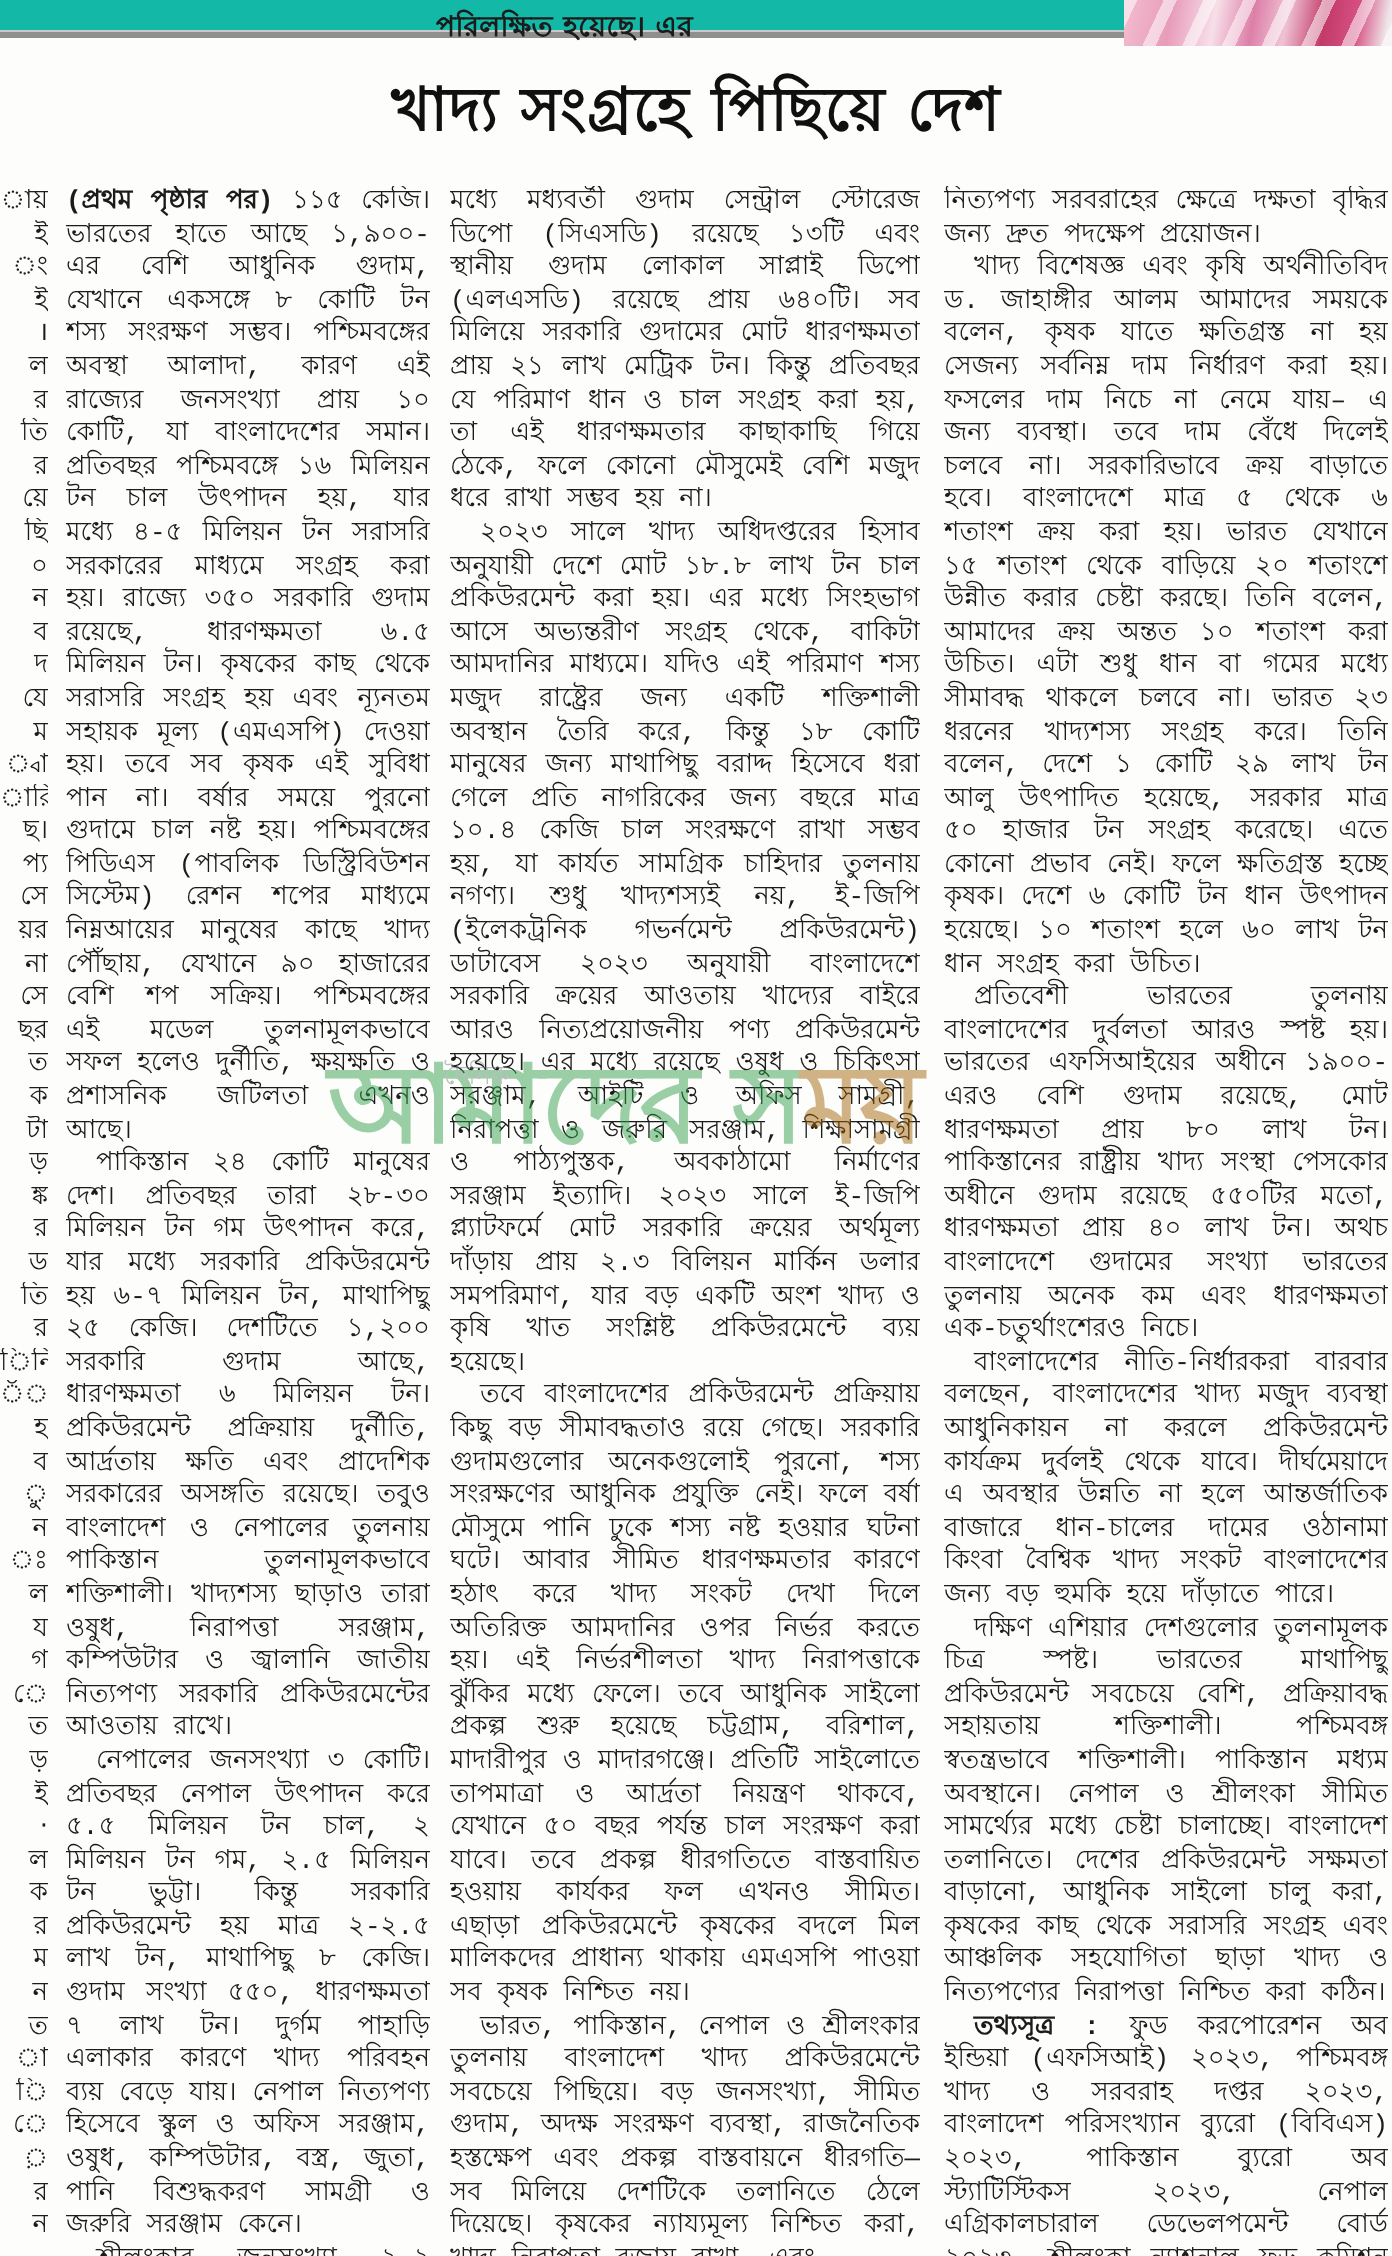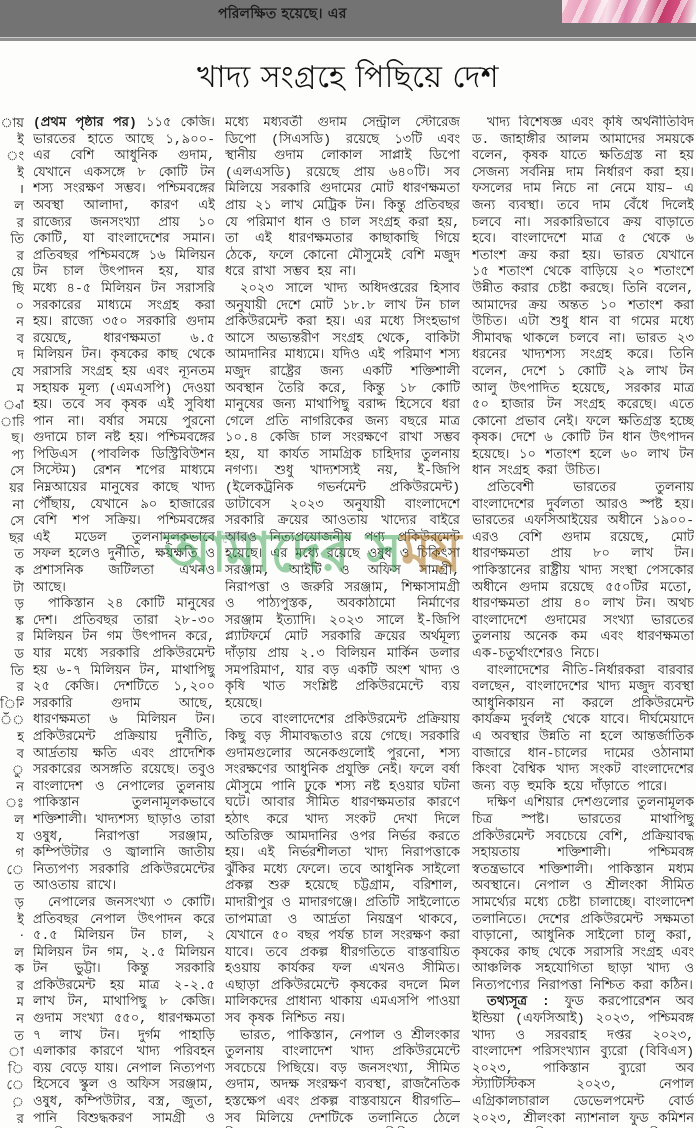--- a/index.html
+++ b/index.html
@@ -1,31 +1,31 @@
 <!DOCTYPE html>
 <html><head>
 <meta charset="utf-8">
 <style>
   html,body{margin:0;padding:0;}
   body{
     width:696px;height:1128px;overflow:hidden;position:relative;
     background:#fdfdfb;color:#1b1b1b;
     font-family:"DejaVu Sans","Liberation Sans",sans-serif;
   }
-  .topstrip{position:relative;height:37px;background:#737373;padding-left:12px;}
+  .topstrip{position:relative;height:15px;background:#14b8a6;padding-left:12px;}
   .topfrag{position:absolute;left:218px;top:2px;font-size:14px;font-weight:bold;letter-spacing:.2px;}
   .photo{
     position:absolute;right:0;top:0;width:134px;height:23px;
     background:
       repeating-linear-gradient(115deg, rgba(255,255,255,.55) 0 6px, rgba(255,255,255,0) 6px 18px),
       linear-gradient(100deg,#f3bdcf 0%,#e89cba 18%,#f7dfe8 34%,#dd7fa8 48%,#efc3d4 60%,#c23a68 74%,#d65183 86%,#efe6e9 97%);
   }
   .rule{height:3px;background:#8f8f8f;border-top:1px solid #c9c9c9;}
   h1.headline{
-    text-align:center;font-size:30px;font-weight:400;color:#101010;
+    text-align:center;font-size:30px;font-weight:700;color:#101010;
     margin:12px 0 11px 0;letter-spacing:.5px;
   }
   .cols{
     display:flex;align-items:flex-start;
     height:1042px;overflow:hidden;
     font-size:13px;line-height:16.6px;
   }
   .sliver{width:24px;margin-right:9px;overflow:hidden;text-align:right;flex:0 0 auto;}
   .sl{white-space:nowrap;height:16.6px;overflow:hidden;}
   .col{flex:0 0 auto;text-align:justify;overflow:hidden;height:100%;}
@@ -130,20 +130,21 @@
       <p class="ind">নেপালের জনসংখ্যা ৩ কোটি। প্রতিবছর নেপাল উৎপাদন করে ৫.৫ মিলিয়ন টন চাল, ২ মিলিয়ন টন গম, ২.৫ মিলিয়ন টন ভুট্টা। কিন্তু সরকারি প্রকিউরমেন্ট হয় মাত্র ২-২.৫ লাখ টন, মাথাপিছু ৮ কেজি। গুদাম সংখ্যা ৫৫০, ধারণক্ষমতা ৭ লাখ টন। দুর্গম পাহাড়ি এলাকার কারণে খাদ্য পরিবহন ব্যয় বেড়ে যায়। নেপাল নিত্যপণ্য হিসেবে স্কুল ও অফিস সরঞ্জাম, ওষুধ, কম্পিউটার, বস্ত্র, জুতা, পানি বিশুদ্ধকরণ সামগ্রী ও জরুরি সরঞ্জাম কেনে।</p>
       <p class="ind">শ্রীলংকার জনসংখ্যা ২.২ কোটি। প্রতিবছর ধান উৎপাদন হয় ৪ মিলিয়ন টন, সরকারের প্রকিউরমেন্ট হয় ৭৮ লাখ টন, মাথাপিছু ১০ কেজি। গুদাম সংখ্যা ২৫০, ধারণক্ষমতা ১০ লাখ টন। অর্থনৈতিক সংকট ও বৈদেশিক মুদ্রার অভাবে কৃষক ন্যায্যমূল্য পান না, সরকারি প্রকিউরমেন্ট সীমিত। শ্রীলংকা নিত্যপণ্য হিসেবে হাসপাতালের ওষুধ, স্কুল ও শিক্ষা সামগ্রী, কম্পিউটার, প্রিন্টার, পানি ও জ্বালানি সরবরাহের যন্ত্রপাতি, নিরাপত্তা সরঞ্জাম ও যানবাহন ক্রয় করে।</p>
     </div>
   <div class="col c2" id="col1">
       <p>মধ্যে মধ্যবর্তী গুদাম সেন্ট্রাল স্টোরেজ ডিপো (সিএসডি) রয়েছে ১৩টি এবং স্থানীয় গুদাম লোকাল সাপ্লাই ডিপো (এলএসডি) রয়েছে প্রায় ৬৪০টি। সব মিলিয়ে সরকারি গুদামের মোট ধারণক্ষমতা প্রায় ২১ লাখ মেট্রিক টন। কিন্তু প্রতিবছর যে পরিমাণ ধান ও চাল সংগ্রহ করা হয়, তা এই ধারণক্ষমতার কাছাকাছি গিয়ে ঠেকে, ফলে কোনো মৌসুমেই বেশি মজুদ ধরে রাখা সম্ভব হয় না।</p>
       <p class="ind">২০২৩ সালে খাদ্য অধিদপ্তরের হিসাব অনুযায়ী দেশে মোট ১৮.৮ লাখ টন চাল প্রকিউরমেন্ট করা হয়। এর মধ্যে সিংহভাগ আসে অভ্যন্তরীণ সংগ্রহ থেকে, বাকিটা আমদানির মাধ্যমে। যদিও এই পরিমাণ শস্য মজুদ রাষ্ট্রের জন্য একটি শক্তিশালী অবস্থান তৈরি করে, কিন্তু ১৮ কোটি মানুষের জন্য মাথাপিছু বরাদ্দ হিসেবে ধরা গেলে প্রতি নাগরিকের জন্য বছরে মাত্র ১০.৪ কেজি চাল সংরক্ষণে রাখা সম্ভব হয়, যা কার্যত সামগ্রিক চাহিদার তুলনায় নগণ্য। শুধু খাদ্যশস্যই নয়, ই-জিপি (ইলেকট্রনিক গভর্নমেন্ট প্রকিউরমেন্ট) ডাটাবেস ২০২৩ অনুযায়ী বাংলাদেশে সরকারি ক্রয়ের আওতায় খাদ্যের বাইরে আরও নিত্যপ্রয়োজনীয় পণ্য প্রকিউরমেন্ট হয়েছে। এর মধ্যে রয়েছে ওষুধ ও চিকিৎসা সরঞ্জাম, আইটি ও অফিস সামগ্রী, নিরাপত্তা ও জরুরি সরঞ্জাম, শিক্ষাসামগ্রী ও পাঠ্যপুস্তক, অবকাঠামো নির্মাণের সরঞ্জাম ইত্যাদি। ২০২৩ সালে ই-জিপি প্ল্যাটফর্মে মোট সরকারি ক্রয়ের অর্থমূল্য দাঁড়ায় প্রায় ২.৩ বিলিয়ন মার্কিন ডলার সমপরিমাণ, যার বড় একটি অংশ খাদ্য ও কৃষি খাত সংশ্লিষ্ট প্রকিউরমেন্টে ব্যয় হয়েছে।</p>
       <p class="ind">তবে বাংলাদেশের প্রকিউরমেন্ট প্রক্রিয়ায় কিছু বড় সীমাবদ্ধতাও রয়ে গেছে। সরকারি গুদামগুলোর অনেকগুলোই পুরনো, শস্য সংরক্ষণের আধুনিক প্রযুক্তি নেই। ফলে বর্ষা মৌসুমে পানি ঢুকে শস্য নষ্ট হওয়ার ঘটনা ঘটে। আবার সীমিত ধারণক্ষমতার কারণে হঠাৎ করে খাদ্য সংকট দেখা দিলে অতিরিক্ত আমদানির ওপর নির্ভর করতে হয়। এই নির্ভরশীলতা খাদ্য নিরাপত্তাকে ঝুঁকির মধ্যে ফেলে। তবে আধুনিক সাইলো প্রকল্প শুরু হয়েছে চট্টগ্রাম, বরিশাল, মাদারীপুর ও মাদারগঞ্জে। প্রতিটি সাইলোতে তাপমাত্রা ও আর্দ্রতা নিয়ন্ত্রণ থাকবে, যেখানে ৫০ বছর পর্যন্ত চাল সংরক্ষণ করা যাবে। তবে প্রকল্প ধীরগতিতে বাস্তবায়িত হওয়ায় কার্যকর ফল এখনও সীমিত। এছাড়া প্রকিউরমেন্টে কৃষকের বদলে মিল মালিকদের প্রাধান্য থাকায় এমএসপি পাওয়া সব কৃষক নিশ্চিত নয়।</p>
       <p class="ind">ভারত, পাকিস্তান, নেপাল ও শ্রীলংকার তুলনায় বাংলাদেশ খাদ্য প্রকিউরমেন্টে সবচেয়ে পিছিয়ে। বড় জনসংখ্যা, সীমিত গুদাম, অদক্ষ সংরক্ষণ ব্যবস্থা, রাজনৈতিক হস্তক্ষেপ এবং প্রকল্প বাস্তবায়নে ধীরগতি— সব মিলিয়ে দেশটিকে তলানিতে ঠেলে দিয়েছে। কৃষকের ন্যায্যমূল্য নিশ্চিত করা, খাদ্য নিরাপত্তা বজায় রাখা, এবং</p>
     </div>
   <div class="col c3" id="col2">
+      <p>নিত্যপণ্য সরবরাহের ক্ষেত্রে দক্ষতা বৃদ্ধির জন্য দ্রুত পদক্ষেপ প্রয়োজন।</p>
       <p class="ind">খাদ্য বিশেষজ্ঞ এবং কৃষি অর্থনীতিবিদ ড. জাহাঙ্গীর আলম আমাদের সময়কে বলেন, কৃষক যাতে ক্ষতিগ্রস্ত না হয় সেজন্য সর্বনিম্ন দাম নির্ধারণ করা হয়। ফসলের দাম নিচে না নেমে যায়– এ জন্য ব্যবস্থা। তবে দাম বেঁধে দিলেই চলবে না। সরকারিভাবে ক্রয় বাড়াতে হবে। বাংলাদেশে মাত্র ৫ থেকে ৬ শতাংশ ক্রয় করা হয়। ভারত যেখানে ১৫ শতাংশ থেকে বাড়িয়ে ২০ শতাংশে উন্নীত করার চেষ্টা করছে। তিনি বলেন, আমাদের ক্রয় অন্তত ১০ শতাংশ করা উচিত। এটা শুধু ধান বা গমের মধ্যে সীমাবদ্ধ থাকলে চলবে না। ভারত ২৩ ধরনের খাদ্যশস্য সংগ্রহ করে। তিনি বলেন, দেশে ১ কোটি ২৯ লাখ টন আলু উৎপাদিত হয়েছে, সরকার মাত্র ৫০ হাজার টন সংগ্রহ করেছে। এতে কোনো প্রভাব নেই। ফলে ক্ষতিগ্রস্ত হচ্ছে কৃষক। দেশে ৬ কোটি টন ধান উৎপাদন হয়েছে। ১০ শতাংশ হলে ৬০ লাখ টন ধান সংগ্রহ করা উচিত।</p>
       <p class="ind">প্রতিবেশী ভারতের তুলনায় বাংলাদেশের দুর্বলতা আরও স্পষ্ট হয়। ভারতের এফসিআইয়ের অধীনে ১৯০০-এরও বেশি গুদাম রয়েছে, মোট ধারণক্ষমতা প্রায় ৮০ লাখ টন। পাকিস্তানের রাষ্ট্রীয় খাদ্য সংস্থা পেসকোর অধীনে গুদাম রয়েছে ৫৫০টির মতো, ধারণক্ষমতা প্রায় ৪০ লাখ টন। অথচ বাংলাদেশে গুদামের সংখ্যা ভারতের তুলনায় অনেক কম এবং ধারণক্ষমতা এক-চতুর্থাংশেরও নিচে।</p>
       <p class="ind">বাংলাদেশের নীতি-নির্ধারকরা বারবার বলছেন, বাংলাদেশের খাদ্য মজুদ ব্যবস্থা আধুনিকায়ন না করলে প্রকিউরমেন্ট কার্যক্রম দুর্বলই থেকে যাবে। দীর্ঘমেয়াদে এ অবস্থার উন্নতি না হলে আন্তর্জাতিক বাজারে ধান-চালের দামের ওঠানামা কিংবা বৈশ্বিক খাদ্য সংকট বাংলাদেশের জন্য বড় হুমকি হয়ে দাঁড়াতে পারে।</p>
       <p class="ind">দক্ষিণ এশিয়ার দেশগুলোর তুলনামূলক চিত্র স্পষ্ট। ভারতের মাথাপিছু প্রকিউরমেন্ট সবচেয়ে বেশি, প্রক্রিয়াবদ্ধ সহায়তায় শক্তিশালী। পশ্চিমবঙ্গ স্বতন্ত্রভাবে শক্তিশালী। পাকিস্তান মধ্যম অবস্থানে। নেপাল ও শ্রীলংকা সীমিত সামর্থ্যের মধ্যে চেষ্টা চালাচ্ছে। বাংলাদেশ তলানিতে। দেশের প্রকিউরমেন্ট সক্ষমতা বাড়ানো, আধুনিক সাইলো চালু করা, কৃষকের কাছ থেকে সরাসরি সংগ্রহ এবং আঞ্চলিক সহযোগিতা ছাড়া খাদ্য ও নিত্যপণ্যের নিরাপত্তা নিশ্চিত করা কঠিন।</p>
       <p class="ind"><b>তথ্যসূত্র : </b>ফুড করপোরেশন অব ইন্ডিয়া (এফসিআই) ২০২৩, পশ্চিমবঙ্গ খাদ্য ও সরবরাহ দপ্তর ২০২৩, বাংলাদেশ পরিসংখ্যান ব্যুরো (বিবিএস) ২০২৩, পাকিস্তান ব্যুরো অব স্ট্যাটিস্টিকস ২০২৩, নেপাল এগ্রিকালচারাল ডেভেলপমেন্ট বোর্ড ২০২৩, শ্রীলংকা ন্যাশনাল ফুড কমিশন ২০২৩, বিশ্বব্যাংক খাদ্য নিরাপত্তা রিপোর্ট ২০২৩, জাতিসংঘ জনসংখ্যা বিভাগ ২০২৩।</p>
     </div>
 </div>
 
 <div class="watermark">
   <span class="wm-daily">দৈনিক</span><span class="wm-green">আমাদের স</span><span class="wm-red">ময়</span>

